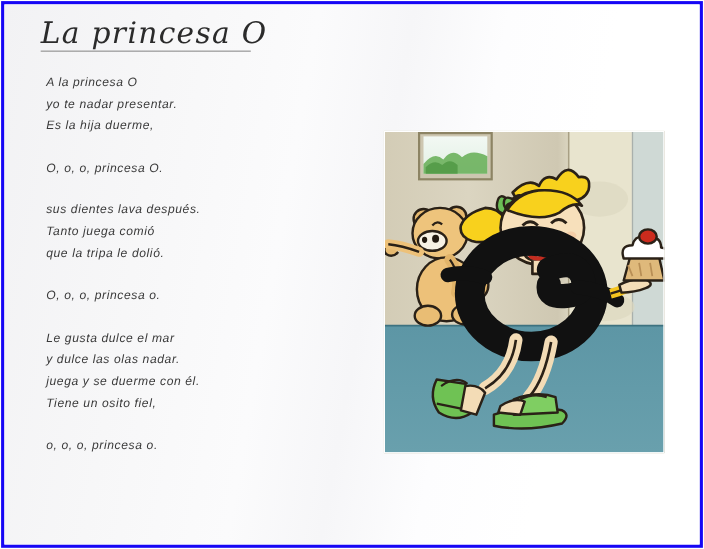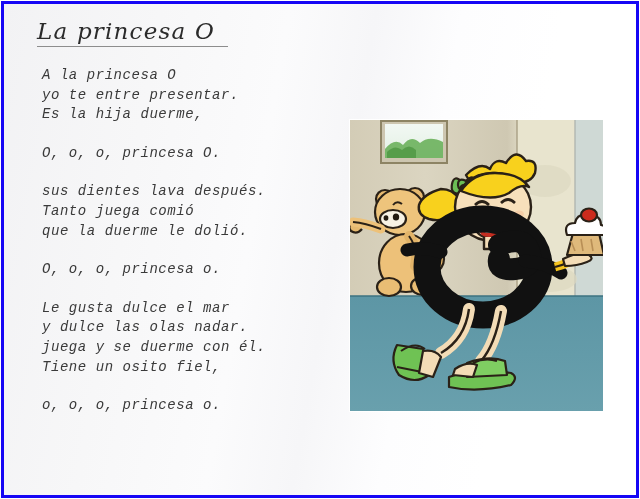--- a/index.html
+++ b/index.html
@@ -55,21 +55,21 @@
   #title-wrap {
     position: absolute;
     left: 33px;
     top: 13px;
     width: 220px;
   }
   #page-title {
     font-family: "DejaVu Serif", "Liberation Serif", serif;
     font-style: italic;
     font-weight: 400;
-    font-size: 23px;
+    font-size: 27px;
     line-height: 28px;
     letter-spacing: 1.2px;
     color: #2b2b2b;
     white-space: nowrap;
   }
   #title-rule {
     height: 1px;
     background: #8d8d8d;
     margin-top: 1px;
     width: 191px;
@@ -80,23 +80,23 @@
     position: absolute;
     left: 38px;
     top: 62px;
     width: 280px;
   }
   .stanza {
     margin: 0 0 19px 0;
   }
   .stanza:last-child { margin-bottom: 0; }
   .line {
-    font-family: Liberation Mono, monospace;
+    font-family: Liberation Sans, sans-serif;
     font-style: italic;
-    font-size: 14px;
+    font-size: 11px;
     line-height: 19.6px;
     letter-spacing: 0.55px;
     color: #3a3a3a;
     white-space: nowrap;
   }
 
   
   #illustration {
     position: absolute;
     left: 345px;
@@ -118,32 +118,32 @@
 
     <div id="title-wrap">
       <div id="page-title">La princesa O</div>
       <div id="title-rule"></div>
     </div>
 
     <div id="poem">
 
       <div class="stanza">
         <div class="line">A la princesa O</div>
-        <div class="line">yo te entre presentar.</div>
+        <div class="line">yo te nadar presentar.</div>
         <div class="line">Es la hija duerme,</div>
       </div>
 
       <div class="stanza">
         <div class="line">O, o, o, princesa O.</div>
       </div>
 
       <div class="stanza">
         <div class="line">sus dientes lava después.</div>
         <div class="line">Tanto juega comió</div>
-        <div class="line">que la duerme le dolió.</div>
+        <div class="line">que la tripa le dolió.</div>
       </div>
 
       <div class="stanza">
         <div class="line">O, o, o, princesa o.</div>
       </div>
 
       <div class="stanza">
         <div class="line">Le gusta dulce el mar</div>
         <div class="line">y dulce las olas nadar.</div>
         <div class="line">juega y se duerme con él.</div>

